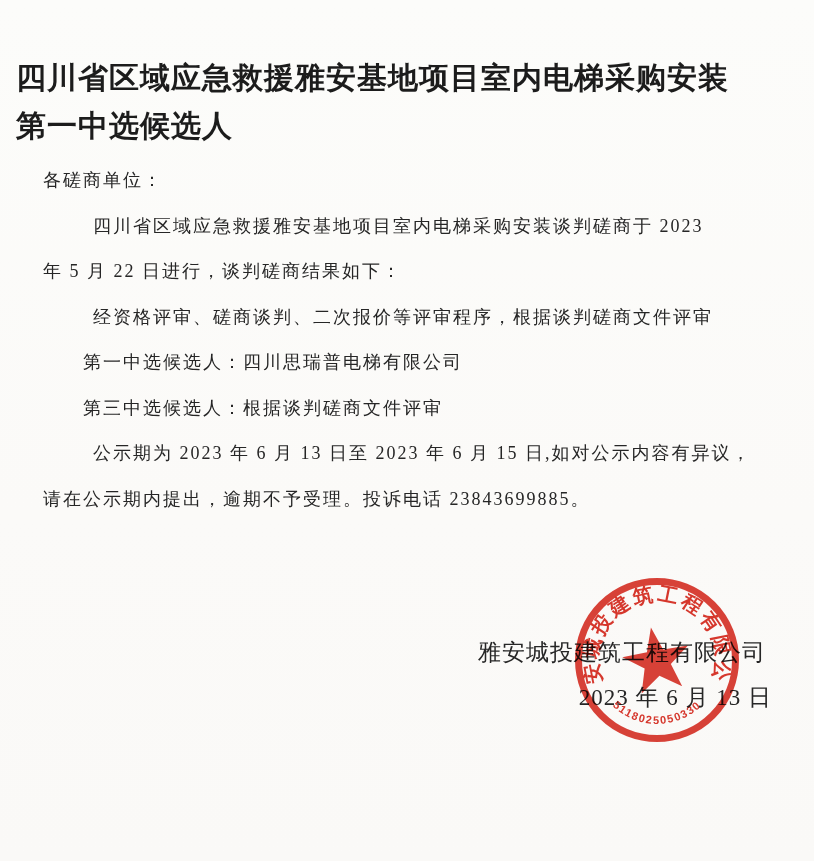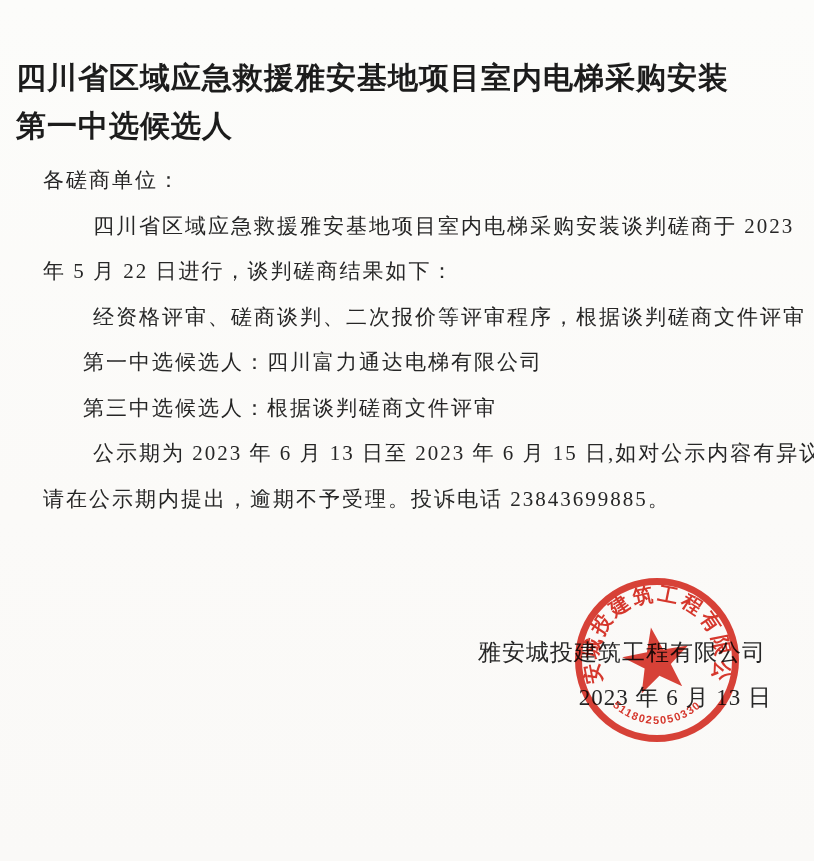--- a/index.html
+++ b/index.html
@@ -23,21 +23,21 @@
     font-weight: 700;
     font-size: 30px;
     line-height: 48px;
     color: #1c1c1c;
     letter-spacing: 1px;
     margin-top: 24px;
   }
   .body-block {
     position: absolute;
     top: 158px; left: 43px; right: 44px;
-    font-size: 21px;
+    font-size: 18px;
     line-height: 45.5px;
     letter-spacing: 2px;
     color: #262626;
     white-space: nowrap;
   }
   .line { height: 45.5px; }
   .ind-first { padding-left: 50px; }
   .ind-list  { padding-left: 40px; }
   .signature-company {
     position: absolute;
@@ -79,21 +79,21 @@
   <div class="title-block">
     <div>四川省区域应急救援雅安基地项目室内电梯采购安装</div>
     <div>第一中选候选人</div>
   </div>
 
   <div class="body-block">
     <div class="line">各磋商单位：</div>
     <div class="line ind-first">四川省区域应急救援雅安基地项目室内电梯采购安装谈判磋商于 2023</div>
     <div class="line">年 5 月 22 日进行，谈判磋商结果如下：</div>
     <div class="line ind-first">经资格评审、磋商谈判、二次报价等评审程序，根据谈判磋商文件评审</div>
-    <div class="line ind-list">第一中选候选人：四川富力通达电梯有限公司</div>
+    <div class="line ind-list">第一中选候选人：四川思瑞普电梯有限公司</div>
     <div class="line ind-list">第三中选候选人：根据谈判磋商文件评审</div>
     <div class="line ind-first">公示期为 2023 年 6 月 13 日至 2023 年 6 月 15 日,如对公示内容有异议，</div>
     <div class="line">请在公示期内提出，逾期不予受理。投诉电话 23843699885。</div>
   </div>
 
   <div class="signature-company">雅安城投建筑工程有限公司</div>
   <div class="signature-date">2023 年 6 月 13 日</div>
 
   <svg class="seal" viewBox="0 0 172 172" xmlns="http://www.w3.org/2000/svg">
     <circle cx="86" cy="86" r="78.5" fill="none" stroke="#d7281d" stroke-width="7" stroke-opacity="0.95"></circle>

